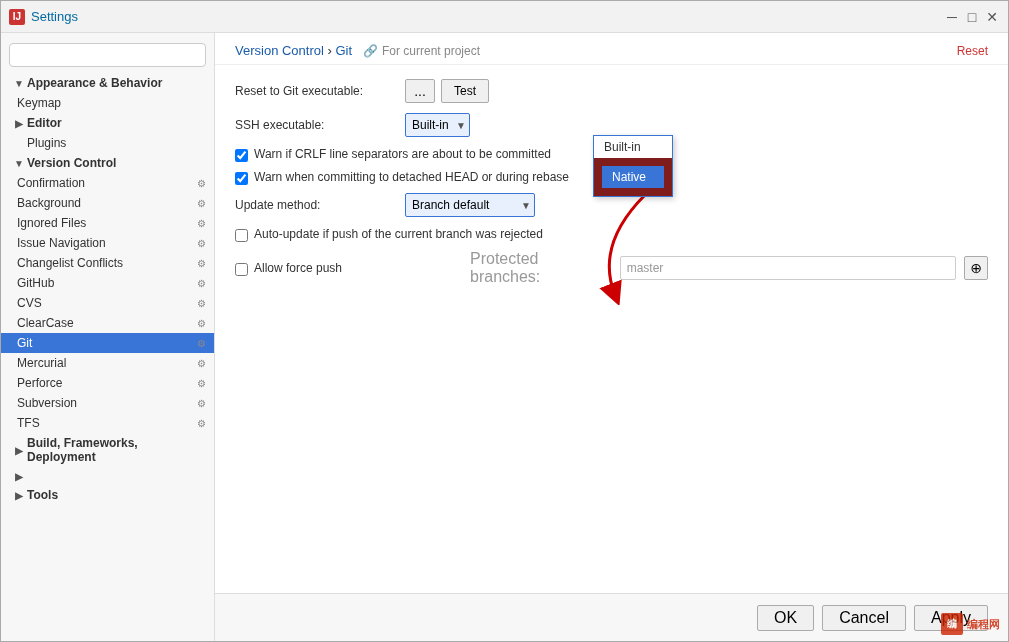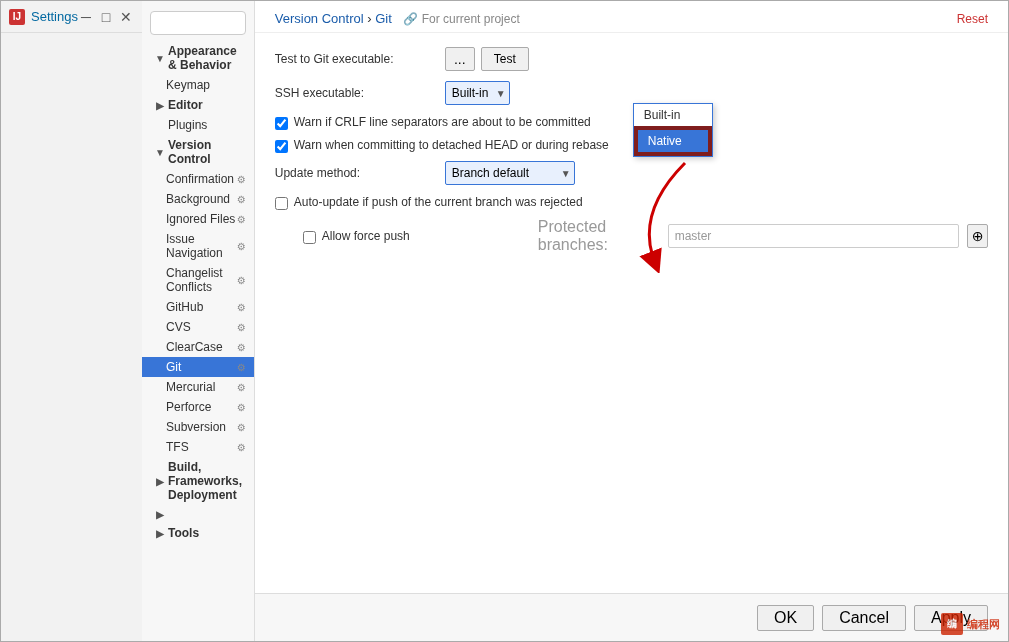--- a/index.html
+++ b/index.html
@@ -1,36 +1,36 @@
 <!DOCTYPE html>
 <html><head>
   <meta charset="utf-8">
   <style>
     * { box-sizing: border-box; margin: 0; padding: 0; }
     body { font-family: "Segoe UI", Arial, sans-serif; font-size: 13px; background: #f2f2f2; color: #1a1a1a; }
 
-    .window { width: 1009px; height: 642px; background: #f2f2f2; display: flex; border: 1px solid #aaa; }
+    .window { width: 1009px; height: 642px; background: #f2f2f2; display: flex; flex-direction: column; border: 1px solid #aaa; }
 
     .title-bar { height: 32px; background: #f2f2f2; display: flex; align-items: center; padding: 0 8px; border-bottom: 1px solid #ddd; }
     .title-bar-icon { width: 16px; height: 16px; margin-right: 6px; background: #cc3333; border-radius: 2px; display: flex; align-items: center; justify-content: center; color: white; font-size: 10px; font-weight: bold; }
     .title-bar-text { font-size: 13px; color: #0369a1; flex: 1; }
     .title-bar-controls { display: flex; gap: 4px; }
     .title-bar-btn { width: 16px; height: 16px; background: none; border: none; cursor: pointer; font-size: 14px; color: #555; display: flex; align-items: center; justify-content: center; }
 
     .content { display: flex; flex: 1; overflow: hidden; }
 
     
     .sidebar { width: 214px; background: #f7f7f7; border-right: 1px solid #ddd; overflow-y: auto; padding: 4px 0; }
     .search-box { margin: 6px 8px; padding: 4px 8px; border: 1px solid #ccc; border-radius: 4px; width: calc(100% - 16px); font-size: 12px; background: white; }
 
     .sidebar-item { display: flex; align-items: center; padding: 3px 8px 3px 12px; cursor: pointer; color: #333; font-size: 12px; }
     .sidebar-item.selected { background: #3875d7; color: white; }
     .sidebar-item.parent { font-weight: bold; padding-left: 4px; }
     .sidebar-item.level1 { padding-left: 12px; }
-    .sidebar-item.level2 { padding-left: 24px; }
+    .sidebar-item.level2 { padding-left: 16px; }
     .sidebar-expand { width: 12px; height: 12px; display: inline-flex; align-items: center; justify-content: center; margin-right: 2px; font-size: 10px; color: #555; }
     .sidebar-item-label { flex: 1; }
     .sidebar-arrow { color: #888; font-size: 10px; margin-left: auto; }
 
     
     .main { flex: 1; padding: 0; display: flex; flex-direction: column; background: white; }
     .main-header { display: flex; align-items: center; justify-content: space-between; padding: 10px 20px 6px; border-bottom: 1px solid #eee; }
     .breadcrumb { font-size: 13px; color: #333; }
     .breadcrumb-link { color: #1a5caa; }
     .for-project { color: #888; font-size: 12px; margin-left: 8px; }
@@ -54,21 +54,21 @@
     .checkbox-row input[type=checkbox] { margin-top: 2px; flex-shrink: 0; }
     .checkbox-label { font-size: 12px; color: #333; }
 
     .protected-row { display: flex; align-items: center; gap: 8px; }
     .protected-label { font-size: 16px; color: #999; }
     .protected-input { width: 340px; height: 24px; border: 1px solid #ccc; border-radius: 2px; padding: 2px 6px; font-size: 12px; background: white; color: #999; }
 
     
     .dropdown-popup { position: absolute; top: 70px; left: 378px; z-index: 100; background: white; border: 1px solid #3875d7; box-shadow: 2px 2px 6px rgba(0,0,0,0.2); min-width: 80px; }
     .dropdown-option { padding: 4px 10px; font-size: 12px; cursor: pointer; color: #333; }
-    .dropdown-option.highlighted { background: #3875d7; color: white; border: 4px solid #7f1d1d; }
+    .dropdown-option.highlighted { background: #3875d7; color: white; border: 8px solid #7f1d1d; }
 
     
     .red-arrow { position: absolute; top: 120px; left: 370px; width: 80px; height: 120px; pointer-events: none; }
 
     
     .bottom-bar { height: 48px; display: flex; align-items: center; justify-content: flex-end; padding: 0 20px; gap: 8px; border-top: 1px solid #ddd; background: #f7f7f7; }
     .bottom-btn { height: 26px; padding: 0 16px; background: #f0f0f0; border: 1px solid #aaa; border-radius: 2px; cursor: pointer; font-size: 16px; }
 
     
     .watermark { position: absolute; bottom: 4px; right: 4px; display: flex; align-items: center; gap: 4px; font-size: 11px; color: #cc2200; font-weight: bold; opacity: 0.8; }
@@ -195,21 +195,21 @@
           <span class="breadcrumb-link">Version Control</span><span> › </span><span class="breadcrumb-link">Git</span>
           <span class="for-project">🔗 <span>For current project</span></span>
         </div>
         <span class="reset-link">Reset</span>
       </div>
 
       <div class="main-body">
 
         <div class="form-row">
           <div class="form-label">
-            <span>Test to Git executable:</span>
+            <span>Reset to Git executable:</span>
           </div>
           <div class="form-control">
             <button class="browse-btn">...</button>
             <button class="action-btn">Test</button>
           </div>
         </div>
 
         <div class="form-row" style="position:relative;">
           <div class="form-label">
             <span>SSH executable:</span>
@@ -255,21 +255,21 @@
               <span class="dropdown-arrow">▼</span>
             </div>
           </div>
         </div>
 
         <div class="checkbox-row" style="margin-bottom:8px;">
           <input type="checkbox" style="">
           <span class="checkbox-label">Auto-update if push of the current branch was rejected</span>
         </div>
 
-        <div class="checkbox-row" style="align-items:center;margin-left:28px;">
+        <div class="checkbox-row" style="align-items:center;">
           <input type="checkbox" style="">
           <span class="checkbox-label" style="min-width:150px;">Allow force push</span>
           <div class="protected-row" style="margin-left:60px;">
             <span class="protected-label">Protected branches:</span>
             <input type="text" class="protected-input" id="protectedInput" value="master" style="">
             <button class="browse-btn" style="width:24px; height:24px;">⊕</button>
           </div>
         </div>
 
         <svg class="red-arrow" viewBox="0 0 80 120" xmlns="http://www.w3.org/2000/svg">

